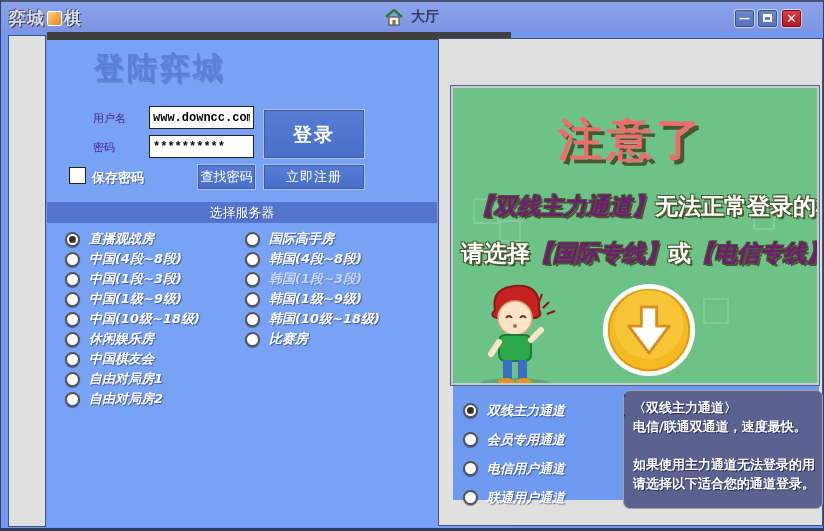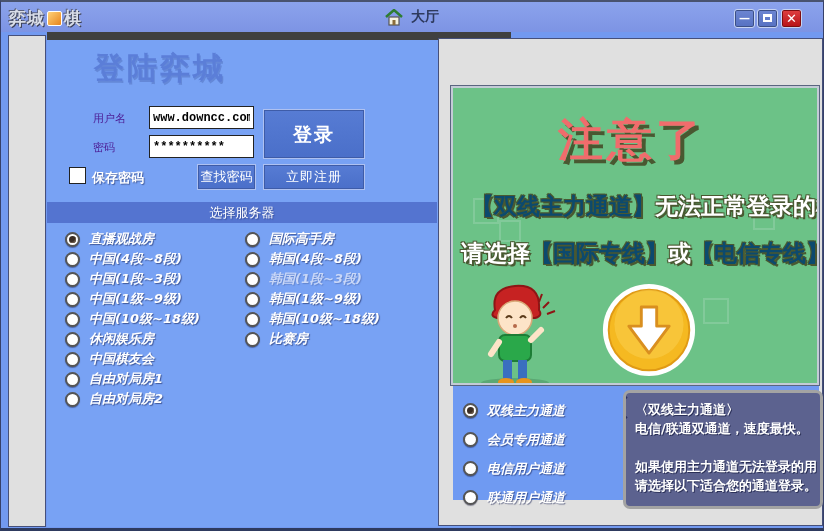--- a/index.html
+++ b/index.html
@@ -71,28 +71,28 @@
   .right-panel { position:absolute; left:437px; top:36px; width:385px; height:488px;
     background:#e0e0e0; border:1px solid #46507a; }
   .promo { position:absolute; left:12px; top:47px; width:368px; height:299px;
     background:#6cc287; border:2px solid #c3cbd6; outline:1px solid #5a657f; overflow:hidden; }
   .deco-sq { position:absolute; border:2px solid rgba(150,210,170,.55); }
   .promo-headline { position:absolute; left:105px; top:22px; font-size:45px; font-weight:bold;
     color:#f06c6c; letter-spacing:4px; text-shadow:4px 4px 0 #495831; }
   .promo-line { position:absolute; font-size:23px; font-weight:bold; white-space:nowrap;
     text-shadow:2px 2px 0 #495831, -1px -1px 0 #495831, 1px -1px 0 #495831, -1px 1px 0 #495831; }
   .pl1 { left:18px; top:103px; } .pl2 { left:8px; top:150px; }
-  .promo-line .w { color:#fff; } .promo-line .y { color:#0c4a6e; }
+  .promo-line .w { color:#fff; } .promo-line .y { color:#701a75;font-style:italic; }
   .promo-boy { position:absolute; left:12px; top:192px; }
   .dl-btn { position:absolute; left:148px; top:194px; width:96px; height:96px; cursor:pointer; }
   .channels { position:absolute; left:14px; top:347px; width:366px; height:114px;
     background:#6f9af2; padding:10px 0 0 10px; }
   .channels .radio-row { height:29px; }
   .tooltip { position:absolute; left:184px; top:351px; width:200px; height:119px;
-    background:#5c628f; border:3px solid #a3a3a3; border-radius:7px;
+    background:#5c628f; border:1px solid #a3a3a3; border-radius:7px;
     padding:7px 9px; overflow:hidden; }
   .tooltip::before { content:""; position:absolute; left:-3px; top:6px; width:14px; height:14px;
     background:#5c628f; border-left:3px solid #2c3163; border-bottom:3px solid #2c3163;
     transform:translateX(-6px) rotate(45deg); }
   .tt-line { font-size:13px; font-weight:bold; color:#fff; line-height:19px; white-space:nowrap;
     text-shadow:1px 1px 0 rgba(10,15,50,.6); }
   .tt-gap { height:19px; }
 </style>
 </head>
 <body>

